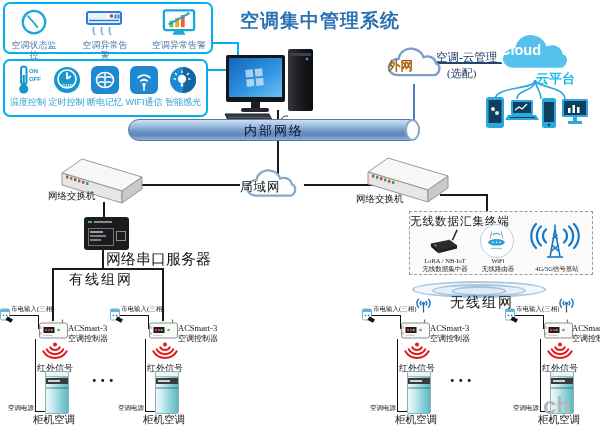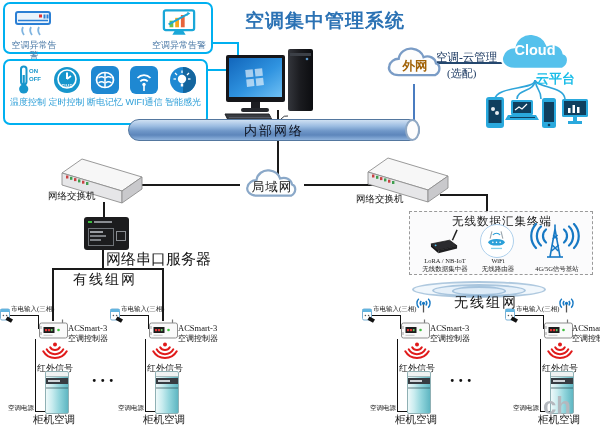--- a/index.html
+++ b/index.html
@@ -2,21 +2,21 @@
 <html><head>
 <meta charset="utf-8">
 <style>
   html,body{margin:0;padding:0;background:#fff;}
   #stage{position:relative;width:600px;height:428px;background:#fff;overflow:hidden;
          font-family:"Liberation Serif","DejaVu Serif",serif;color:#111;}
   .abs{position:absolute;}
   .line{position:absolute;background:#1a1a1a;}
   .cyanline{position:absolute;background:#00b0f0;}
   .lbl{position:absolute;white-space:nowrap;color:#141414;}
-  .ctr{text-align:center;}
+  .ctr{}
   
   .fbox{position:absolute;border:2px solid #00b0f0;border-radius:7px;background:#fff;
         display:flex;align-items:flex-start;justify-content:space-between;
         padding:3px 5px 2px 5px;box-sizing:border-box;z-index:3;}
   .fitem{display:flex;flex-direction:column;align-items:center;justify-content:flex-start;}
   .fitem .ficon{height:32px;display:flex;align-items:center;justify-content:center;}
   .flabel{font-family:"Liberation Sans","DejaVu Sans",sans-serif;font-size:9px;line-height:1.15;
           text-align:center;margin-top:1px;}
   .fbox1 .flabel{color:#4d7ba8;}
   .fbox2 .flabel{color:#2e9fd8;}
@@ -104,20 +104,30 @@
     </g>
     <path id="sym-cloud" d="M16,40 C7,40 2,34 4,28 C5,23 10,19 16,19 C17,11 25,5 33,6 C41,7 46,11 48,17 C55,14 63,18 64,25 C70,27 70,36 63,40 Z"></path>
   </defs>
 </svg>
 
 <div id="stage">
 
   <div class="fbox fbox1" style="left:3px;top:2px;width:210px;height:52px;">
     <div class="fitem">
       <span class="ficon">
+        <svg width="30" height="30" viewBox="0 0 32 32">
+            <circle cx="16" cy="15" r="12" fill="none" stroke="#1aa7d8" stroke-width="2.4"></circle>
+            <line x1="16" y1="16" x2="9" y2="8" stroke="#1aa7d8" stroke-width="2"></line>
+            <line x1="16" y1="16" x2="20" y2="21" stroke="#1aa7d8" stroke-width="2"></line>
+          </svg>
+      </span>
+      <span class="flabel wrapl">空调状态监控</span>
+    </div>
+    <div class="fitem">
+      <span class="ficon">
         <svg width="40" height="30" viewBox="0 0 40 30">
             <rect x="2" y="4" width="34" height="12" rx="2" fill="#eaf3fc" stroke="#2b7fd4" stroke-width="2"></rect>
             <line x1="4" y1="12.5" x2="34" y2="12.5" stroke="#2b7fd4" stroke-width="1.5"></line>
             <rect x="25" y="6.5" width="3" height="3" fill="#d33"></rect>
             <rect x="29.5" y="6.5" width="2" height="4" fill="#2b7fd4"></rect>
             <rect x="32.5" y="6.5" width="2" height="4" fill="#2b7fd4"></rect>
             <path d="M9,19 q-2,4 1,8" stroke="#7fb4e0" stroke-width="1.8" fill="none"></path>
             <path d="M17,19 q-2,4 1,8" stroke="#7fb4e0" stroke-width="1.8" fill="none"></path>
             <path d="M25,19 q-2,4 1,8" stroke="#7fb4e0" stroke-width="1.8" fill="none"></path>
           </svg>
@@ -133,21 +143,21 @@
             <rect x="20" y="7" width="4" height="13" fill="#e8643c"></rect>
             <path d="M7,17 L27,6" stroke="#1aa7d8" stroke-width="2" fill="none"></path>
             <polygon points="27,3.5 30,5.5 26,8" fill="#1aa7d8"></polygon>
             <polygon points="14,23 22,23 25,28 11,28" fill="#1aa7d8"></polygon>
           </svg>
       </span>
       <span class="flabel nowrapl">空调异常告警</span>
     </div>
   </div>
 
-  <div class="fbox fbox2" style="left:3px;top:59px;width:205px;height:66px;">
+  <div class="fbox fbox2" style="left:3px;top:59px;width:205px;height:58px;">
     <div class="fitem">
       <span class="ficon">
         <svg width="30" height="30" viewBox="0 0 30 30">
             <rect x="8" y="1.5" width="5.5" height="18" rx="2.7" fill="#fff" stroke="#1796cc" stroke-width="2"></rect>
             <circle cx="10.7" cy="24" r="4.6" fill="#1796cc"></circle>
             <rect x="9.6" y="10" width="2.2" height="11" fill="#1796cc"></rect>
             <text x="16" y="8" font-size="6" font-weight="bold" fill="#1796cc" font-family="Liberation Sans,sans-serif">ON</text>
             <text x="16" y="16" font-size="6" font-weight="bold" fill="#1796cc" font-family="Liberation Sans,sans-serif">OFF</text>
           </svg>
       </span>

